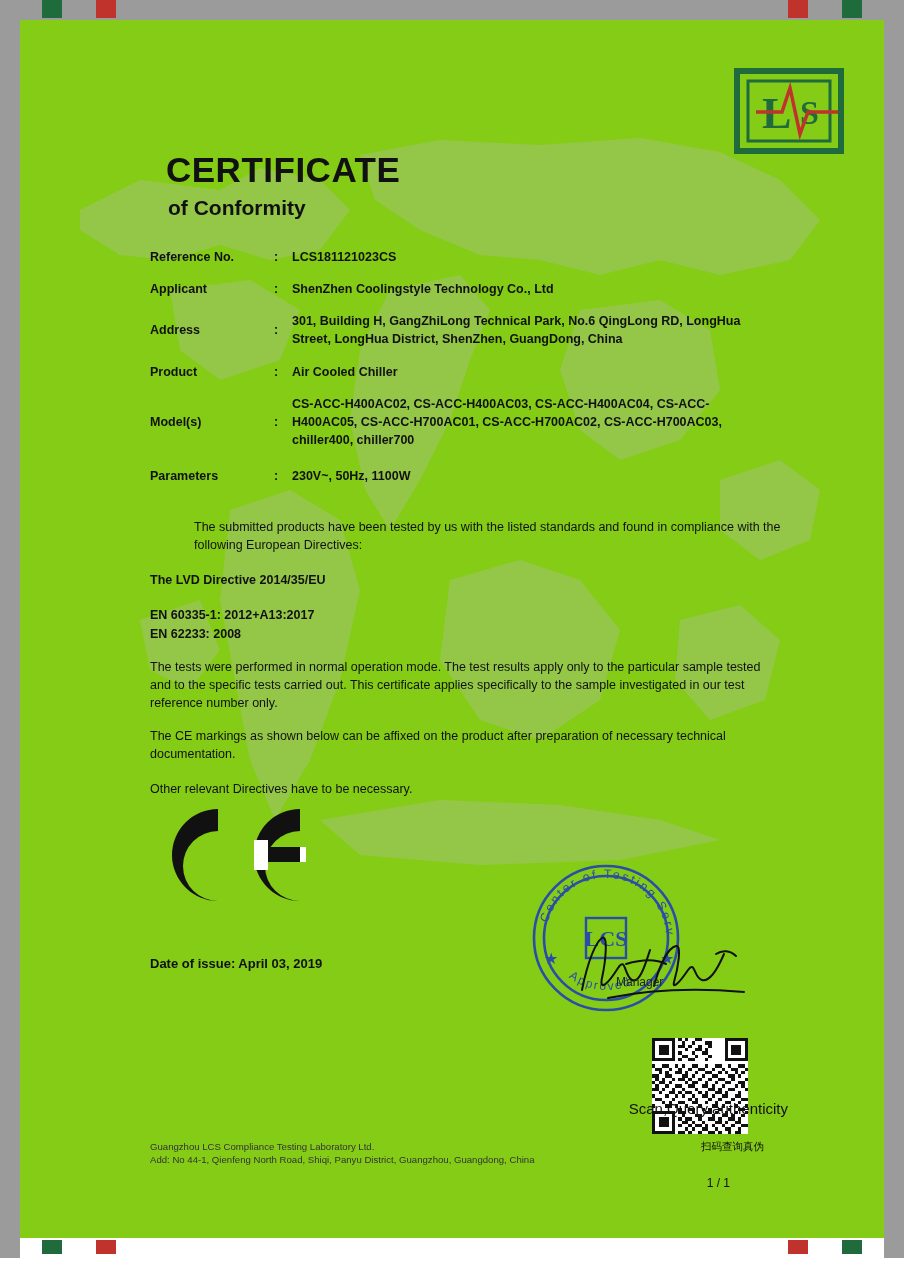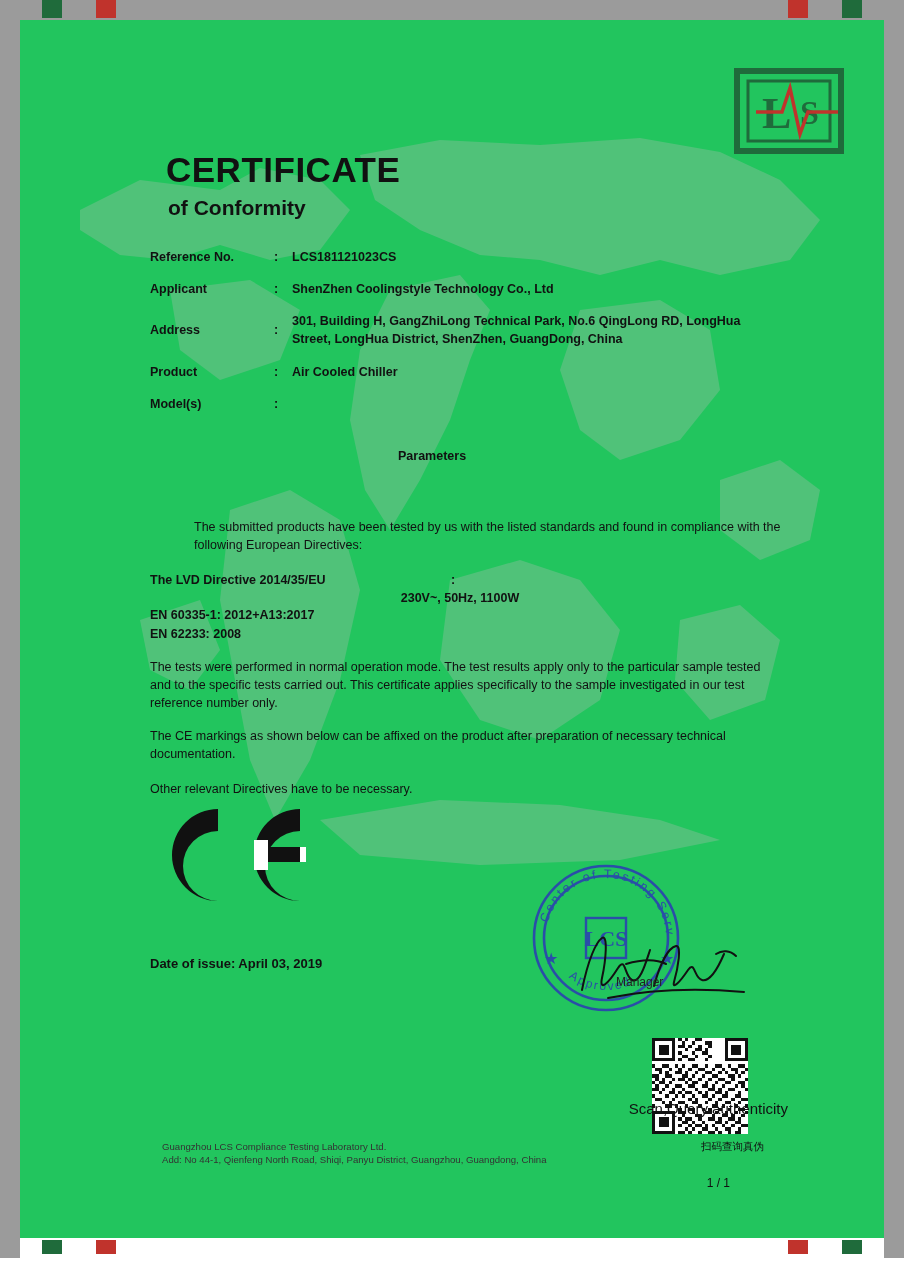--- a/index.html
+++ b/index.html
@@ -58,21 +58,21 @@
   }
   .bottom-tick.green { background: #1f6b3b; }
 
   
   .sheet {
     position: absolute;
     left: 20px;
     top: 20px;
     width: 864px;
     height: 1218px;
-    background: #22c55e;
+    background: #84cc16;
     overflow: hidden;
   }
 
   
   .watermark {
     position: absolute;
     left: 0; top: 40px;
     width: 864px;
     height: 900px;
     opacity: 0.30;
@@ -230,21 +230,20 @@
 
   
   .footer {
     position: absolute;
     left: 130px;
     top: 1120px;
     width: 620px;
     font-size: 9.6px;
     line-height: 1.38;
     color: #333333;
-    margin-left: 12px;
   }
 </style>
 </head>
 <body>
 
 <div id="page">
 
   <div class="frame-top"></div>
   <div class="frame-left"></div>
   <div class="frame-right"></div>
@@ -306,22 +305,23 @@
         <div class="field-value">301, Building H, GangZhiLong Technical Park, No.6 QingLong RD, LongHua Street, LongHua District, ShenZhen, GuangDong, China</div>
       </div>
       <div class="field-row">
         <div class="field-label">Product</div>
         <div class="field-colon">:</div>
         <div class="field-value">Air Cooled Chiller</div>
       </div>
       <div class="field-row">
         <div class="field-label">Model(s)</div>
         <div class="field-colon">:</div>
+        <div class="field-value">CS-ACC-H400AC02, CS-ACC-H400AC03, CS-ACC-H400AC04, CS-ACC-H400AC05, CS-ACC-H700AC01, CS-ACC-H700AC02, CS-ACC-H700AC03, chiller400, chiller700</div>
       </div>
-      <div class="field-row" style="margin-top:34px;flex-direction:column;">
+      <div class="field-row" style="margin-top:18px;">
         <div class="field-label">Parameters</div>
         <div class="field-colon">:</div>
         <div class="field-value">230V~, 50Hz, 1100W</div>
       </div>
     </div>
 
     <div class="body-text" style="top:498px;margin-left:44px;">The submitted products have been tested by us with the listed standards and found in compliance with the following European Directives:</div>
     <div class="body-text bold" style="top:551px;">The LVD Directive 2014/35/EU</div>
     <div class="body-text bold" style="top:586px;">EN 60335-1: 2012+A13:2017</div>
     <div class="body-text bold" style="top:605px;">EN 62233: 2008</div>

